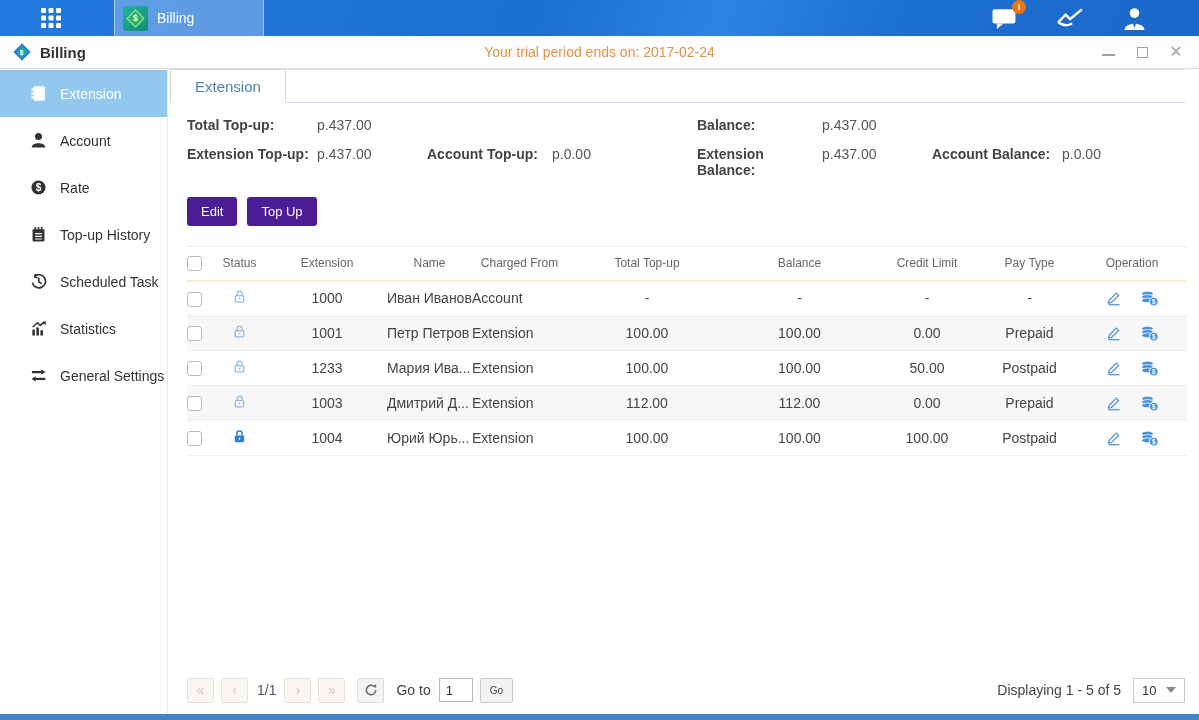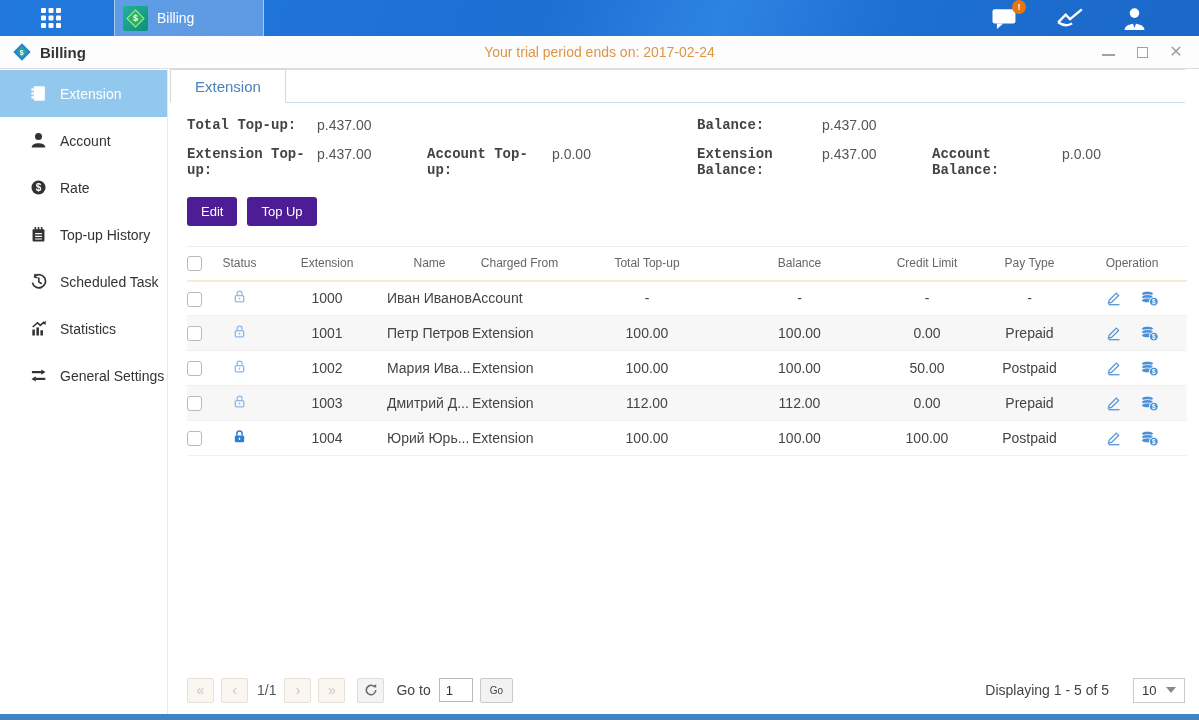--- a/index.html
+++ b/index.html
@@ -42,21 +42,21 @@
   .main { flex:1 1 auto; display:flex; flex-direction:column; padding:0 14px 0 0; min-width:0; }
   .main-inner { padding-left:2px; display:flex; flex-direction:column; flex:1 1 auto; }
 
   
   .tab-strip { display:flex; height:34px; flex:0 0 34px; }
   .tab { padding:0 24px; display:flex; align-items:center; font-size:15px; color:#4d82b8; border:1px solid #d7d7d7; border-bottom:1px solid #fff; background:#fff; cursor:pointer; position:relative; z-index:2; }
   .tab-strip-fill { flex:1; border-top:1px solid #dedede; border-bottom:1px solid #ccdcec; margin-bottom:0; }
 
   
   .summary { margin:14px 0 0 17px; display:grid; grid-template-columns:130px 110px 125px 145px 125px 110px 130px auto; row-gap:13px; font-size:14px; }
-  .sum-label { font-weight:bold; color:#444;font-family:Liberation Mono, monospace; }
+  .sum-label { font-weight:bold; color:#444; }
   .sum-value { color:#555; }
 
   
   .actions { margin:19px 0 0 17px; display:flex; gap:10px; }
   .btn-blue { background:#4c1d95; color:#fff; border:none; font-size:13px; font-family:inherit; padding:0 14px; height:29px; border-radius:3px; cursor:pointer; }
 
   
   .table-wrap { margin:20px 0 0 17px; }
   table { border-collapse:collapse; table-layout:fixed; width:1000px; }
   col.c-check{width:25px;} col.c-status{width:55px;} col.c-ext{width:120px;} col.c-name{width:85px;}
@@ -74,21 +74,21 @@
 
   
   .flex-spacer { flex:1 1 auto; }
   .table-footer { flex:0 0 48px; display:flex; align-items:center; padding-left:17px; font-size:14px; color:#444; }
   .pg-btn { width:27px; height:25px; background:#faf6f1; border:1px solid #e7e0d7; border-radius:2px; color:#c9c4bd; font-size:14px; display:flex; align-items:center; justify-content:center; cursor:pointer; margin-right:7px; }
   .pg-indicator { margin:0 8px 0 2px; color:#555; }
   .pg-refresh { width:27px; height:25px; background:#f4f4f4; border:1px solid #dcdcdc; border-radius:2px; display:flex; align-items:center; justify-content:center; cursor:pointer; margin:0 12px 0 5px; }
   .goto-label { margin-right:8px; }
   .goto-input { width:34px; height:24px; border:1px solid #b9b9b9; font-size:13px; font-family:inherit; text-align:left; padding-left:6px; color:#333; margin-right:7px; }
   .go-btn { height:25px; padding:0 9px; background:#f2f2f2; border:1px solid #c9c9c9; border-radius:2px; font-size:10px; font-family:inherit; color:#444; cursor:pointer; }
-  .footer-right { margin-left:auto; display:flex; align-items:center; gap:24px; }
+  .footer-right { margin-left:auto; display:flex; align-items:center; gap:12px; }
   .page-size { width:52px; height:25px; border:1px solid #c9c9c9; background:#fff; display:flex; align-items:center; padding-left:8px; gap:10px; cursor:pointer; color:#333; font-size:13px; }
   .caret-down { width:0; height:0; border-left:5px solid transparent; border-right:5px solid transparent; border-top:6px solid #8a8a8a; }
 
   
   .bottom-bar { height:6px; flex:0 0 6px; background:#4183c4; }
 </style>
 </head>
 <body>
 
 <div class="window">
@@ -363,21 +363,21 @@
                   </td>
               </tr>
 
               <tr>
                 <td class="al"><span class="checkbox"></span></td>
                 <td><svg width="15" height="15" viewBox="0 0 16 16">
                       <rect x="3.5" y="7" width="9" height="6.8" rx="1.2" fill="none" stroke="#8db9e8" stroke-width="1.4"></rect>
                       <path d="M5.5 7 V4.8 a2.6 2.6 0 0 1 5.2 0 V6" fill="none" stroke="#8db9e8" stroke-width="1.4"></path>
                       <path d="M8 9.2 v2" stroke="#8db9e8" stroke-width="1.4"></path>
                     </svg></td>
-                <td>1002</td>
+                <td>1233</td>
                 <td class="al">Мария Ива...</td>
                 <td class="al">Extension</td>
                 <td>100.00</td>
                 <td>100.00</td>
                 <td>50.00</td>
                 <td>Postpaid</td>
                 <td>
                     <div class="op-icons">
                   <span>
                         <svg width="16" height="16" viewBox="0 0 16 16">

